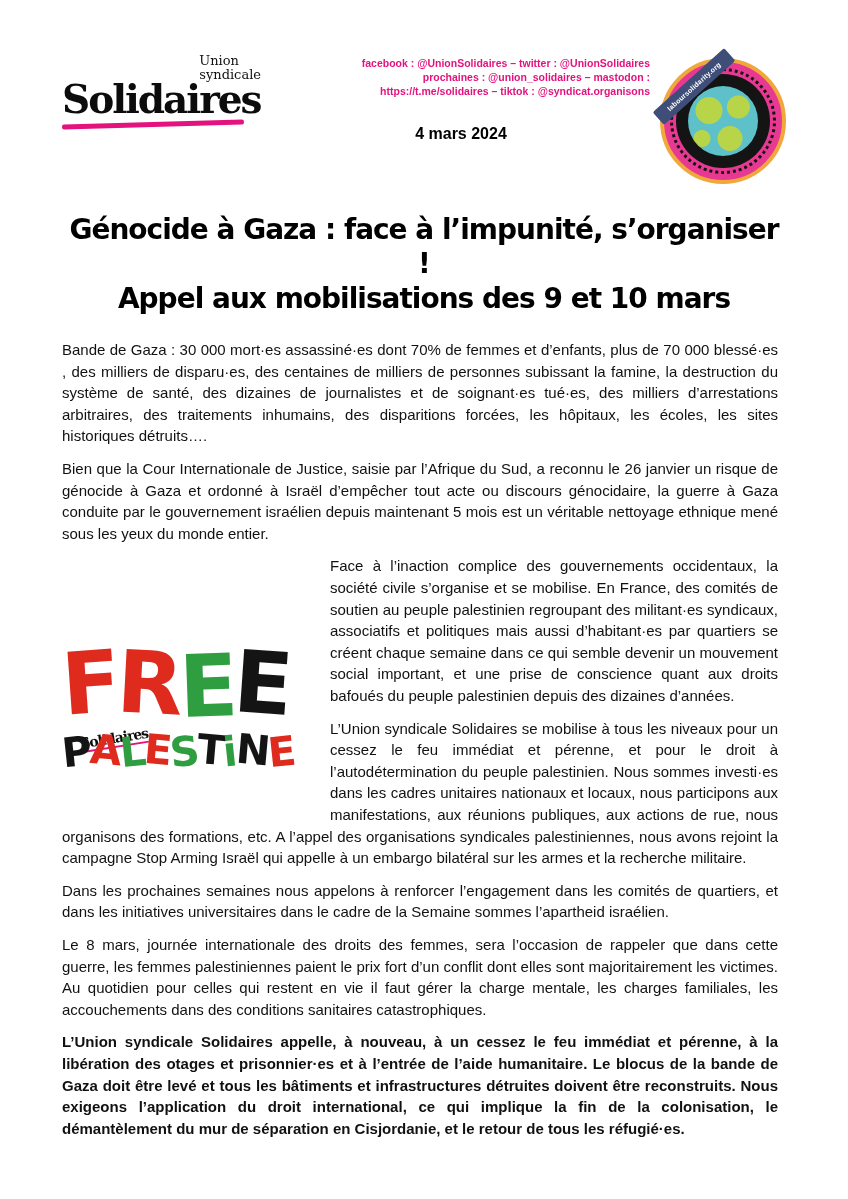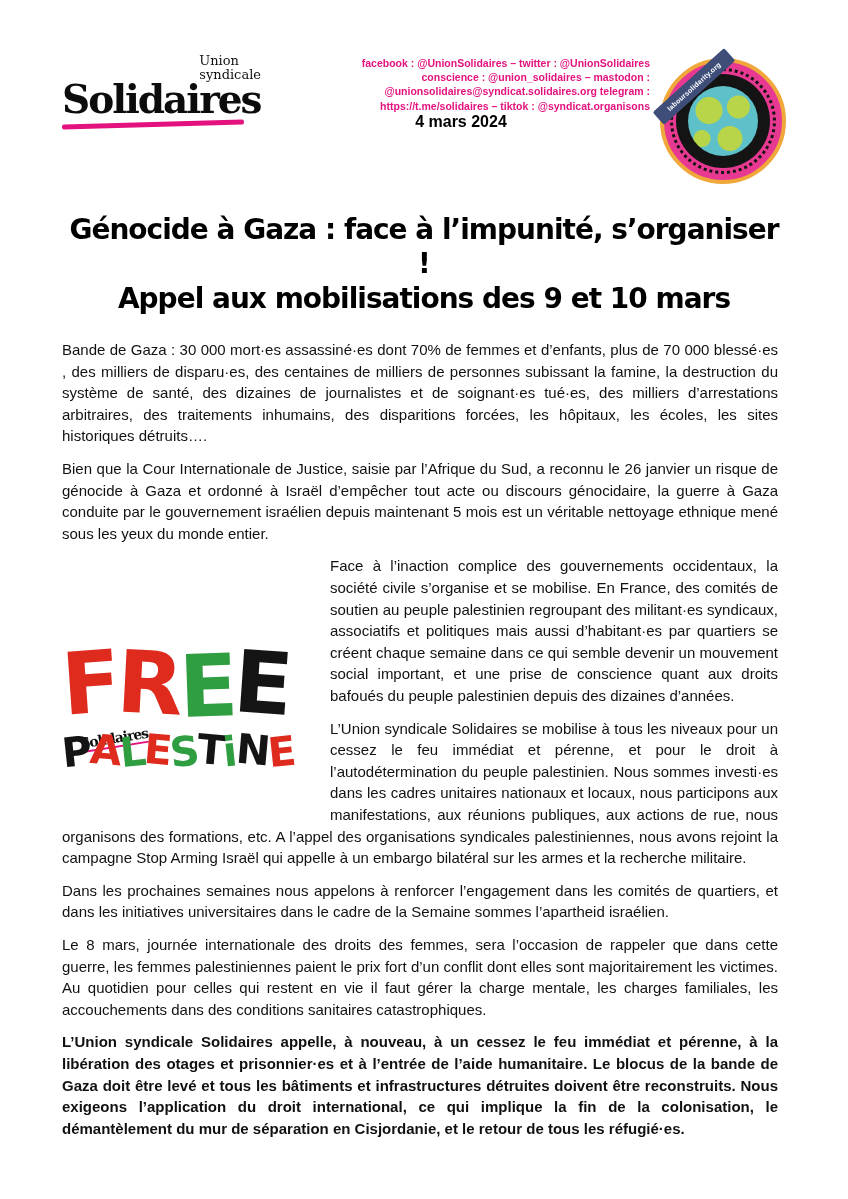--- a/index.html
+++ b/index.html
@@ -31,21 +31,21 @@
   }
   .logo-underline{
     height:5px;width:182px;background:#e3127e;
     margin-top:3px;transform:rotate(-1.6deg);border-radius:2px;
   }
   .header-center{flex:1 1 auto;text-align:center;padding:6px 10px 0 10px;}
   .social{
     color:#e3127e;font-weight:bold;font-size:10.5px;line-height:1.35;
     text-align:right;
   }
-  .date{font-weight:bold;font-size:16px;color:#000;}
+  .date{font-weight:bold;font-size:16px;margin-top:26px;color:#000;}
   
   .round-logo{width:126px;height:126px;position:relative;flex:0 0 auto;margin-top:8px;}
   .rl-outer{
     position:absolute;inset:0;border-radius:50%;
     background:#e83992;border:4px solid #f0a83b;box-sizing:border-box;
   }
   .rl-crowd{
     position:absolute;left:16px;top:16px;right:16px;bottom:16px;
     border-radius:50%;background:#141414;
   }
@@ -129,22 +129,21 @@
         <div>Union</div>
         <div>syndicale</div>
       </div>
       <div class="logo-name">Solidaires</div>
       <div class="logo-underline"></div>
     </div>
 
     <div class="header-center">
       <div class="social">
         <div>facebook : @UnionSolidaires – twitter : @UnionSolidaires</div>
-        <div>conscience : @union_solidaires – mastodon :</div>
-        <div>@unionsolidaires@syndicat.solidaires.org  telegram :</div>
+        <div>prochaines : @union_solidaires – mastodon :</div>
         <div>https://t.me/solidaires – tiktok : @syndicat.organisons</div>
       </div>
       <div class="date">4 mars 2024</div>
     </div>
 
     <div class="round-logo">
       <div class="rl-outer"></div>
       <div class="rl-crowd"></div>
       <div class="rl-globe"></div>
       <div class="rl-banner">laboursolidarity.org</div>

